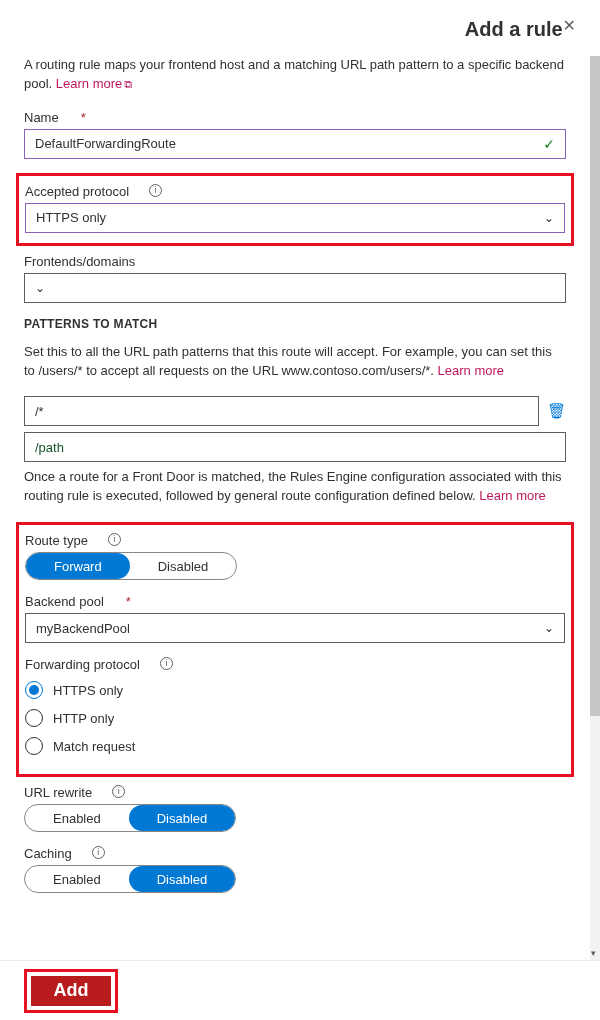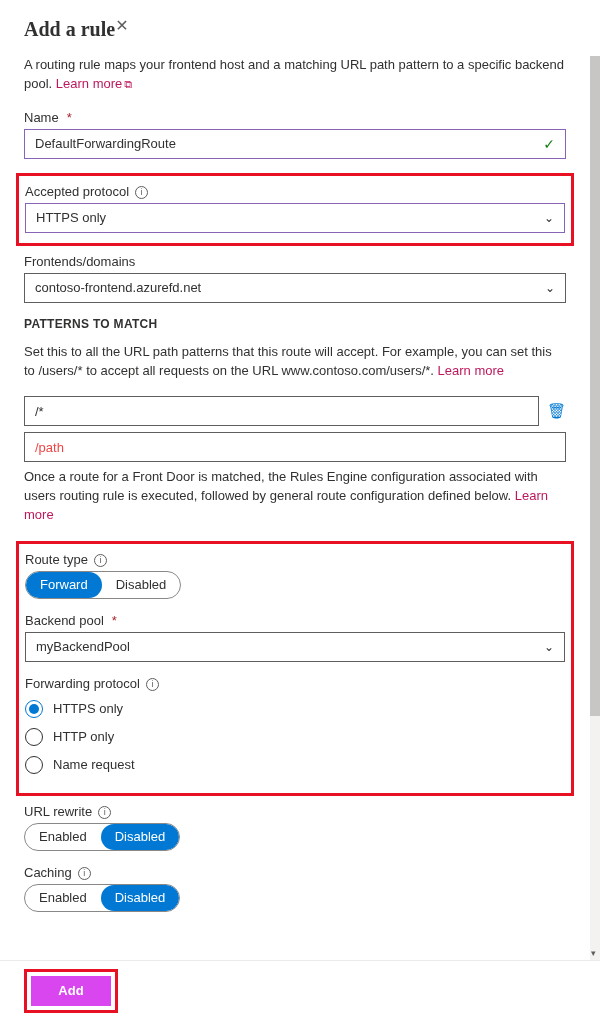--- a/index.html
+++ b/index.html
@@ -8,40 +8,39 @@
     font-size: 13px;
     color: #323130;
     background: #fff;
     width: 600px;
     height: 1020px;
     position: relative;
   }
   .panel-header {
     padding: 18px 24px 16px 24px;
     display: flex;
-    justify-content: flex-start;
+    justify-content: flex-end;
     align-items: flex-start;
-    font-family: Liberation Serif, serif;
   }
   .panel-title { font-size: 20px; font-weight: 600; color: #323130; }
   .close-x { font-size: 16px; color: #605e5c; cursor: pointer; line-height: 1; }
   .scroll-area {
     position: absolute;
     top: 56px; left: 0; right: 10px; bottom: 60px;
     padding: 0 24px 12px 24px;
     overflow-y: auto;
   }
   .scroll-area::-webkit-scrollbar { width: 10px; }
   .scroll-area::-webkit-scrollbar-track { background: #f3f2f1; }
   .scroll-area::-webkit-scrollbar-thumb { background: #c8c6c4; }
   .desc { color: #323130; line-height: 1.45; margin-bottom: 16px; }
   a.link { color: #be185d; text-decoration: none; }
   a.link .ext { font-size: 11px; margin-left: 2px; }
   .field { margin-bottom: 14px; }
-  .field-label { font-size: 13px; color: #323130; margin-bottom: 4px; display: flex; align-items: flex-end; gap: 6px; }
+  .field-label { font-size: 13px; color: #323130; margin-bottom: 4px; display: flex; align-items: flex-start; gap: 20px; }
   .asterisk { color:#a4262c; margin-left:2px;}
   .info-icon {
     display: inline-block; width: 13px; height: 13px; border: 1px solid #605e5c;
     border-radius: 50%; font-size: 9px; line-height: 11px; text-align: center;
     color: #605e5c;
   }
   .text-input, .select-box {
     width: 100%; height: 30px; border: 1px solid #605e5c;
     background: #fff; padding: 0 10px; font-size: 13px; color: #323130;
     display: flex; align-items: center; justify-content: space-between;
@@ -49,46 +48,46 @@
   .validated { border-color: #8764b8; align-items: center; }
   .check-ok { color: #107c10; font-size: 14px; }
   .chev { font-size: 12px; color: #323130; }
   .highlight-box { border: 3px solid #e81123; padding: 8px 6px 10px 6px; margin: 0 -8px 8px -8px; }
   .section-label { font-weight: 600; letter-spacing: .3px; font-size: 12px; margin: 10px 0 12px 0; color: #323130; }
   .pattern-row {
     display: flex; align-items: center; gap: 8px; margin-bottom: 6px;
   }
   .pattern-input { flex: 1; }
   .trash { color: #0078d4; font-size: 15px; cursor: pointer; }
-  .placeholder { color: #ef4444; text-align: right; }
+  .placeholder { color: #14532d; text-align: right; }
   .toggle-group {
     display: inline-flex; border: 1px solid #8a8886; border-radius: 14px; height: 28px;
     overflow: hidden; align-items: center;
   }
   .toggle-opt {
-    padding: 0 14px; font-size: 13px; height: 100%; display: flex; align-items: center;
+    padding: 0 28px; font-size: 13px; height: 100%; display: flex; align-items: center;
     cursor: pointer; color: #323130;
   }
   .toggle-opt.selected { background: #0078d4; color: #fff; border-radius: 14px; }
   .radio-row { display: flex; align-items: center; gap: 10px; height: 28px; font-size: 13px; }
   .radio-circle {
     width: 18px; height: 18px; border: 1px solid #323130; border-radius: 50%;
     display: flex; align-items: center; justify-content: center;
   }
   .radio-circle.checked { border-color: #0078d4; }
   .radio-dot { width: 10px; height: 10px; background: #0078d4; border-radius: 50%; }
   .footer {
     position: absolute; left: 0; right: 0; bottom: 0; height: 60px;
     border-top: 1px solid #edebe9; background: #fff;
     display: flex; align-items: center; padding-left: 24px;
   }
   .add-btn-wrap { border: 3px solid #e81123; display:inline-block; padding:4px;}
   .add-btn {
-    background: #d946ef; color: #fff; border: none; height: 30px;
-    min-width: 80px; font-size: 13px; font-weight: 600; cursor: pointer;
+    background: #b91c1c; color: #fff; border: none; height: 30px;
+    min-width: 80px; font-size: 18px; font-weight: 600; cursor: pointer;
   }
   .scrollbar-deco { position:absolute; right:0; top:56px; bottom:60px; width:10px; background:#f3f2f1; }
   .scrollbar-deco::before { content:""; position:absolute; left:0; right:0; top:0; height:660px; background:#c8c6c4; }
   .scrollbar-deco .arrow { position:absolute; font-size:9px; left:1px; color:#605e5c; }
 </style>
 </head>
 <body>
 
 <div class="panel-header">
   <div class="panel-title">Add a rule</div>
@@ -126,21 +125,20 @@
         <span class="chev">⌄</span>
       </div>
     </div>
   </div>
 
   <div class="field">
     <div class="field-label">
       <span>Frontends/domains</span>
     </div>
     <div class="select-box">
-      <span>contoso-frontend.azurefd.net</span>
       <span class="chev">⌄</span>
     </div>
   </div>
 
   <div class="section-label">PATTERNS TO MATCH</div>
   <p class="desc">
     <span>Set this to all the URL path patterns that this route will accept. For example, you can set this to /users/* to accept all requests on the URL www.contoso.com/users/*. </span>
     <a href="#" class="link">Learn more</a>
   </p>
   <div class="pattern-row">
@@ -149,21 +147,21 @@
     </div>
     <span class="trash">🗑</span>
   </div>
   <div class="pattern-row">
     <div class="text-input pattern-input">
       <span class="placeholder">/path</span>
     </div>
   </div>
 
   <p class="desc">
-    <span>Once a route for a Front Door is matched, the Rules Engine configuration associated with users routing rule is executed, followed by general route configuration defined below. </span>
+    <span>Once a route for a Front Door is matched, the Rules Engine configuration associated with this routing rule is executed, followed by general route configuration defined below. </span>
     <a href="#" class="link">Learn more</a>
   </p>
 
   <div class="highlight-box">
     <div class="field">
       <div class="field-label">
         <span>Route type</span>
         <span class="info-icon">i</span>
       </div>
       <div class="toggle-group">
@@ -193,21 +191,21 @@
             <div class="radio-dot"></div>
           </div>
         <span>HTTPS only</span>
       </div>
       <div class="radio-row">
         <div class="radio-circle"></div>
         <span>HTTP only</span>
       </div>
       <div class="radio-row">
         <div class="radio-circle"></div>
-        <span>Name request</span>
+        <span>Match request</span>
       </div>
     </div>
   </div>
 
   <div class="field">
     <div class="field-label">
       <span>URL rewrite</span>
       <span class="info-icon">i</span>
     </div>
     <div class="toggle-group">

